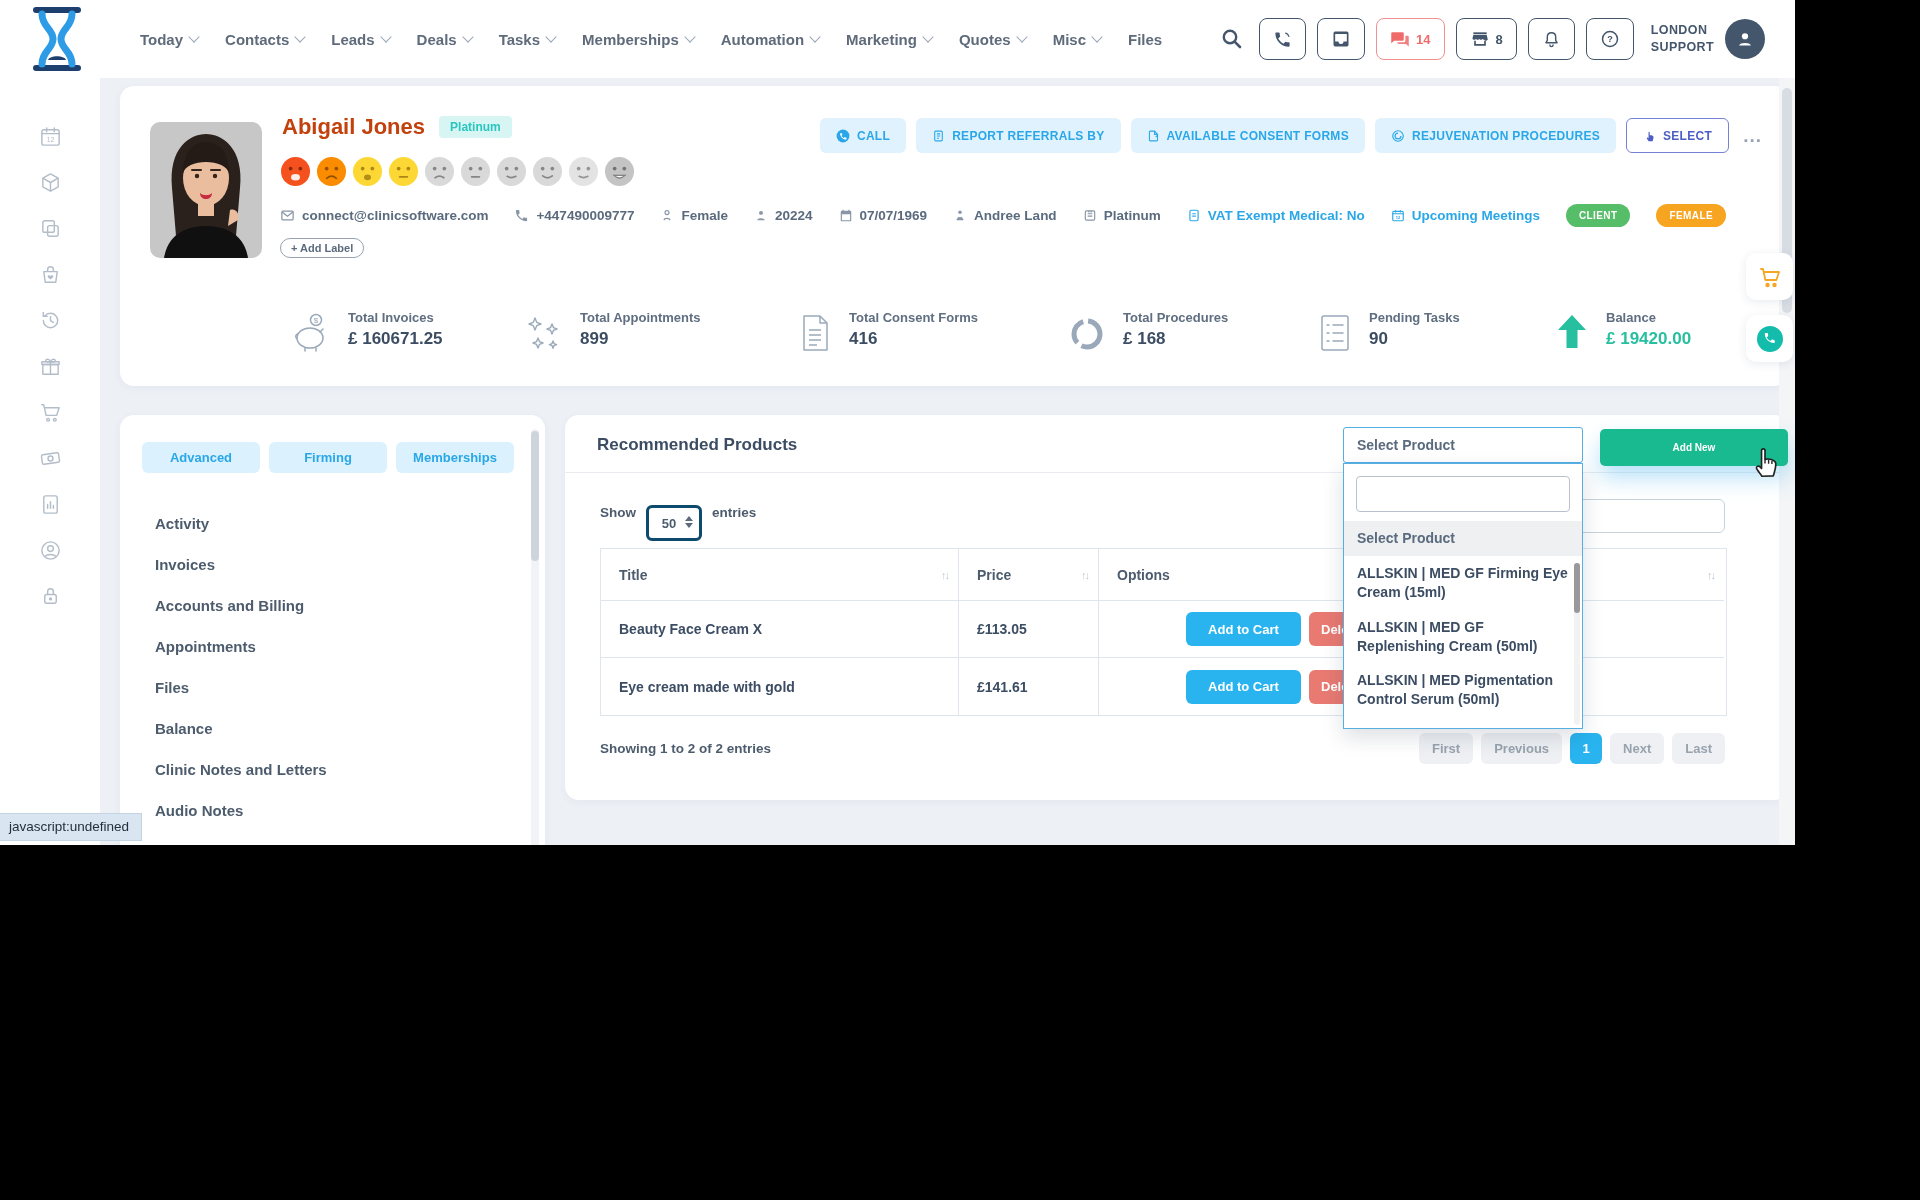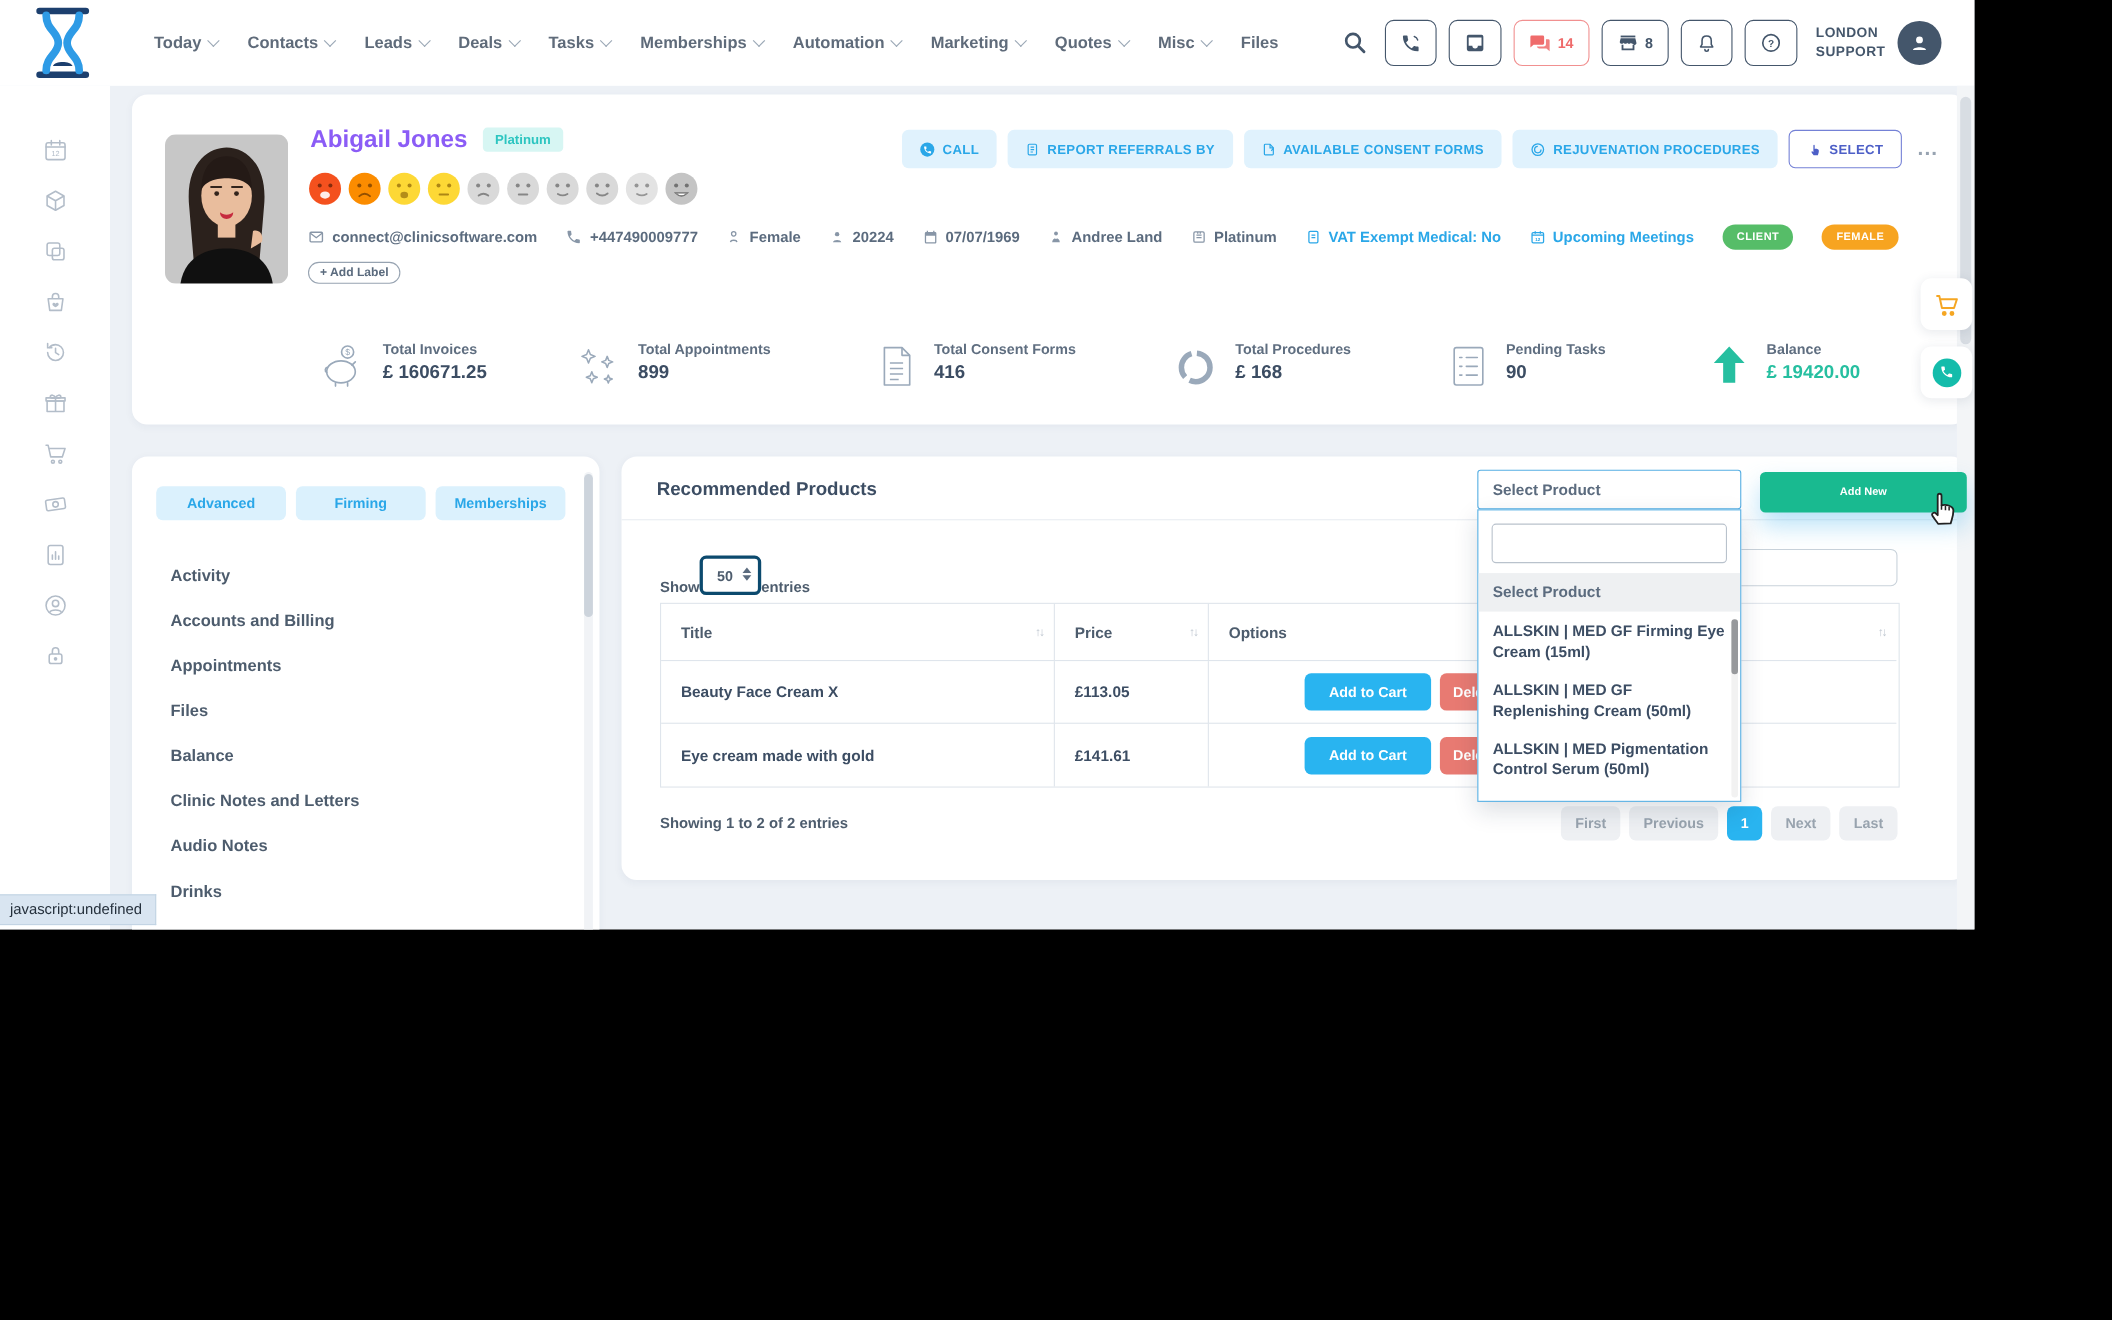--- a/index.html
+++ b/index.html
@@ -25,21 +25,21 @@
 
   
   .card{position:absolute;background:#fff;border-radius:14px;box-shadow:0 2px 8px rgba(40,60,90,.05);}
   .client-card{left:120px;top:86px;width:1668px;height:300px;}
   .left-panel{left:120px;top:415px;width:425px;height:480px;}
   .main-panel{left:565px;top:415px;width:1223px;height:385px;}
 
   
   .photo{position:absolute;left:30px;top:36px;width:112px;height:136px;border-radius:10px;overflow:hidden;}
   .client-name-row{position:absolute;left:162px;top:28px;display:flex;align-items:center;gap:14px;}
-  .client-name{font-size:22px;font-weight:700;color:#8b5cf6;}
+  .client-name{font-size:22px;font-weight:700;color:#c2410c;}
   .tier-badge{background:#d7f6f3;color:#2cc5c0;font-size:12px;font-weight:700;padding:4px 11px;border-radius:4px;}
   .emoji-row{position:absolute;left:160px;top:70px;display:flex;gap:5px;}
   .emoji{width:31px;height:31px;cursor:pointer;}
   .contact-row{position:absolute;left:160px;top:118px;display:flex;align-items:center;gap:26px;}
   .ci{display:flex;align-items:center;gap:7px;font-size:13.5px;font-weight:600;color:#5b6b7e;white-space:nowrap;}
   .ci.blue{color:#2aa7e8;cursor:pointer;}
   .pill{font-size:10px;font-weight:800;color:#fff;padding:6px 13px;border-radius:999px;letter-spacing:.4px;}
   .pill.green{background:#56bd68;}
   .pill.orange{background:#f7a420;}
   .add-label{position:absolute;left:160px;top:152px;border:1.2px solid #97a3b1;border-radius:999px;
@@ -61,21 +61,21 @@
   .tab{width:118px;height:31px;background:#dbf1fd;color:#2aa7e8;font-size:13px;font-weight:700;
        border-radius:6px;display:flex;align-items:center;justify-content:center;cursor:pointer;}
   .menu{position:absolute;left:35px;top:88px;right:30px;}
   .menu-item{height:41px;display:flex;align-items:center;font-size:15px;font-weight:600;color:#4d5c6d;cursor:pointer;}
   .lp-scroll{position:absolute;right:6px;top:14px;width:8px;height:444px;background:#f1f3f6;border-radius:4px;}
   .lp-thumb{position:absolute;right:6px;top:16px;width:8px;height:130px;background:#cdd4dc;border-radius:4px;}
 
   
   .panel-title{position:absolute;left:32px;top:20px;font-size:17px;font-weight:700;color:#3c4d63;}
   .panel-divider{position:absolute;left:0;right:0;top:57px;height:1px;background:#e9edf2;}
-  .show-row{position:absolute;left:35px;top:90px;display:flex;align-items:flex-end;
+  .show-row{position:absolute;left:35px;top:90px;display:flex;align-items:flex-start;gap:10px;
             font-size:13.5px;font-weight:700;color:#4d5c6d;}
   .pagesize{position:relative;width:50px;height:30px;border:3px solid #0c4a6e;border-radius:6px;background:#fff;
             display:flex;align-items:center;justify-content:center;font-size:13px;font-weight:700;color:#4d5c6d;cursor:pointer;}
   .pagesize .arrows{position:absolute;right:6px;top:8px;display:flex;flex-direction:column;gap:2px;}
   .tri-up{width:0;height:0;border-left:4px solid transparent;border-right:4px solid transparent;border-bottom:5px solid #5b6b7e;}
   .tri-dn{width:0;height:0;border-left:4px solid transparent;border-right:4px solid transparent;border-top:5px solid #5b6b7e;}
   .table-search{position:absolute;left:930px;top:84px;width:230px;height:34px;border:1px solid #c9d2da;
                 border-radius:6px;background:#fff;z-index:5;font-size:14px;padding:0 10px;box-sizing:border-box;}
   .ptable{position:absolute;left:35px;top:133px;width:1125px;border:1px solid #dfe5ec;z-index:1;}
   .t-row{display:grid;grid-template-columns:358px 140px 625px;}
@@ -552,20 +552,21 @@
   </div>
 
   <div class="card left-panel">
     <div class="tabs">
       <div class="tab">Advanced</div>
       <div class="tab">Firming</div>
       <div class="tab">Memberships</div>
     </div>
     <div class="menu">
       <div class="menu-item">Activity</div>
+      <div class="menu-item">Invoices</div>
       <div class="menu-item">Accounts and Billing</div>
       <div class="menu-item">Appointments</div>
       <div class="menu-item">Files</div>
       <div class="menu-item">Balance</div>
       <div class="menu-item">Clinic Notes and Letters</div>
       <div class="menu-item">Audio Notes</div>
       <div class="menu-item">Drinks</div>
     </div>
     <div class="lp-scroll"></div>
     <div class="lp-thumb"></div>

